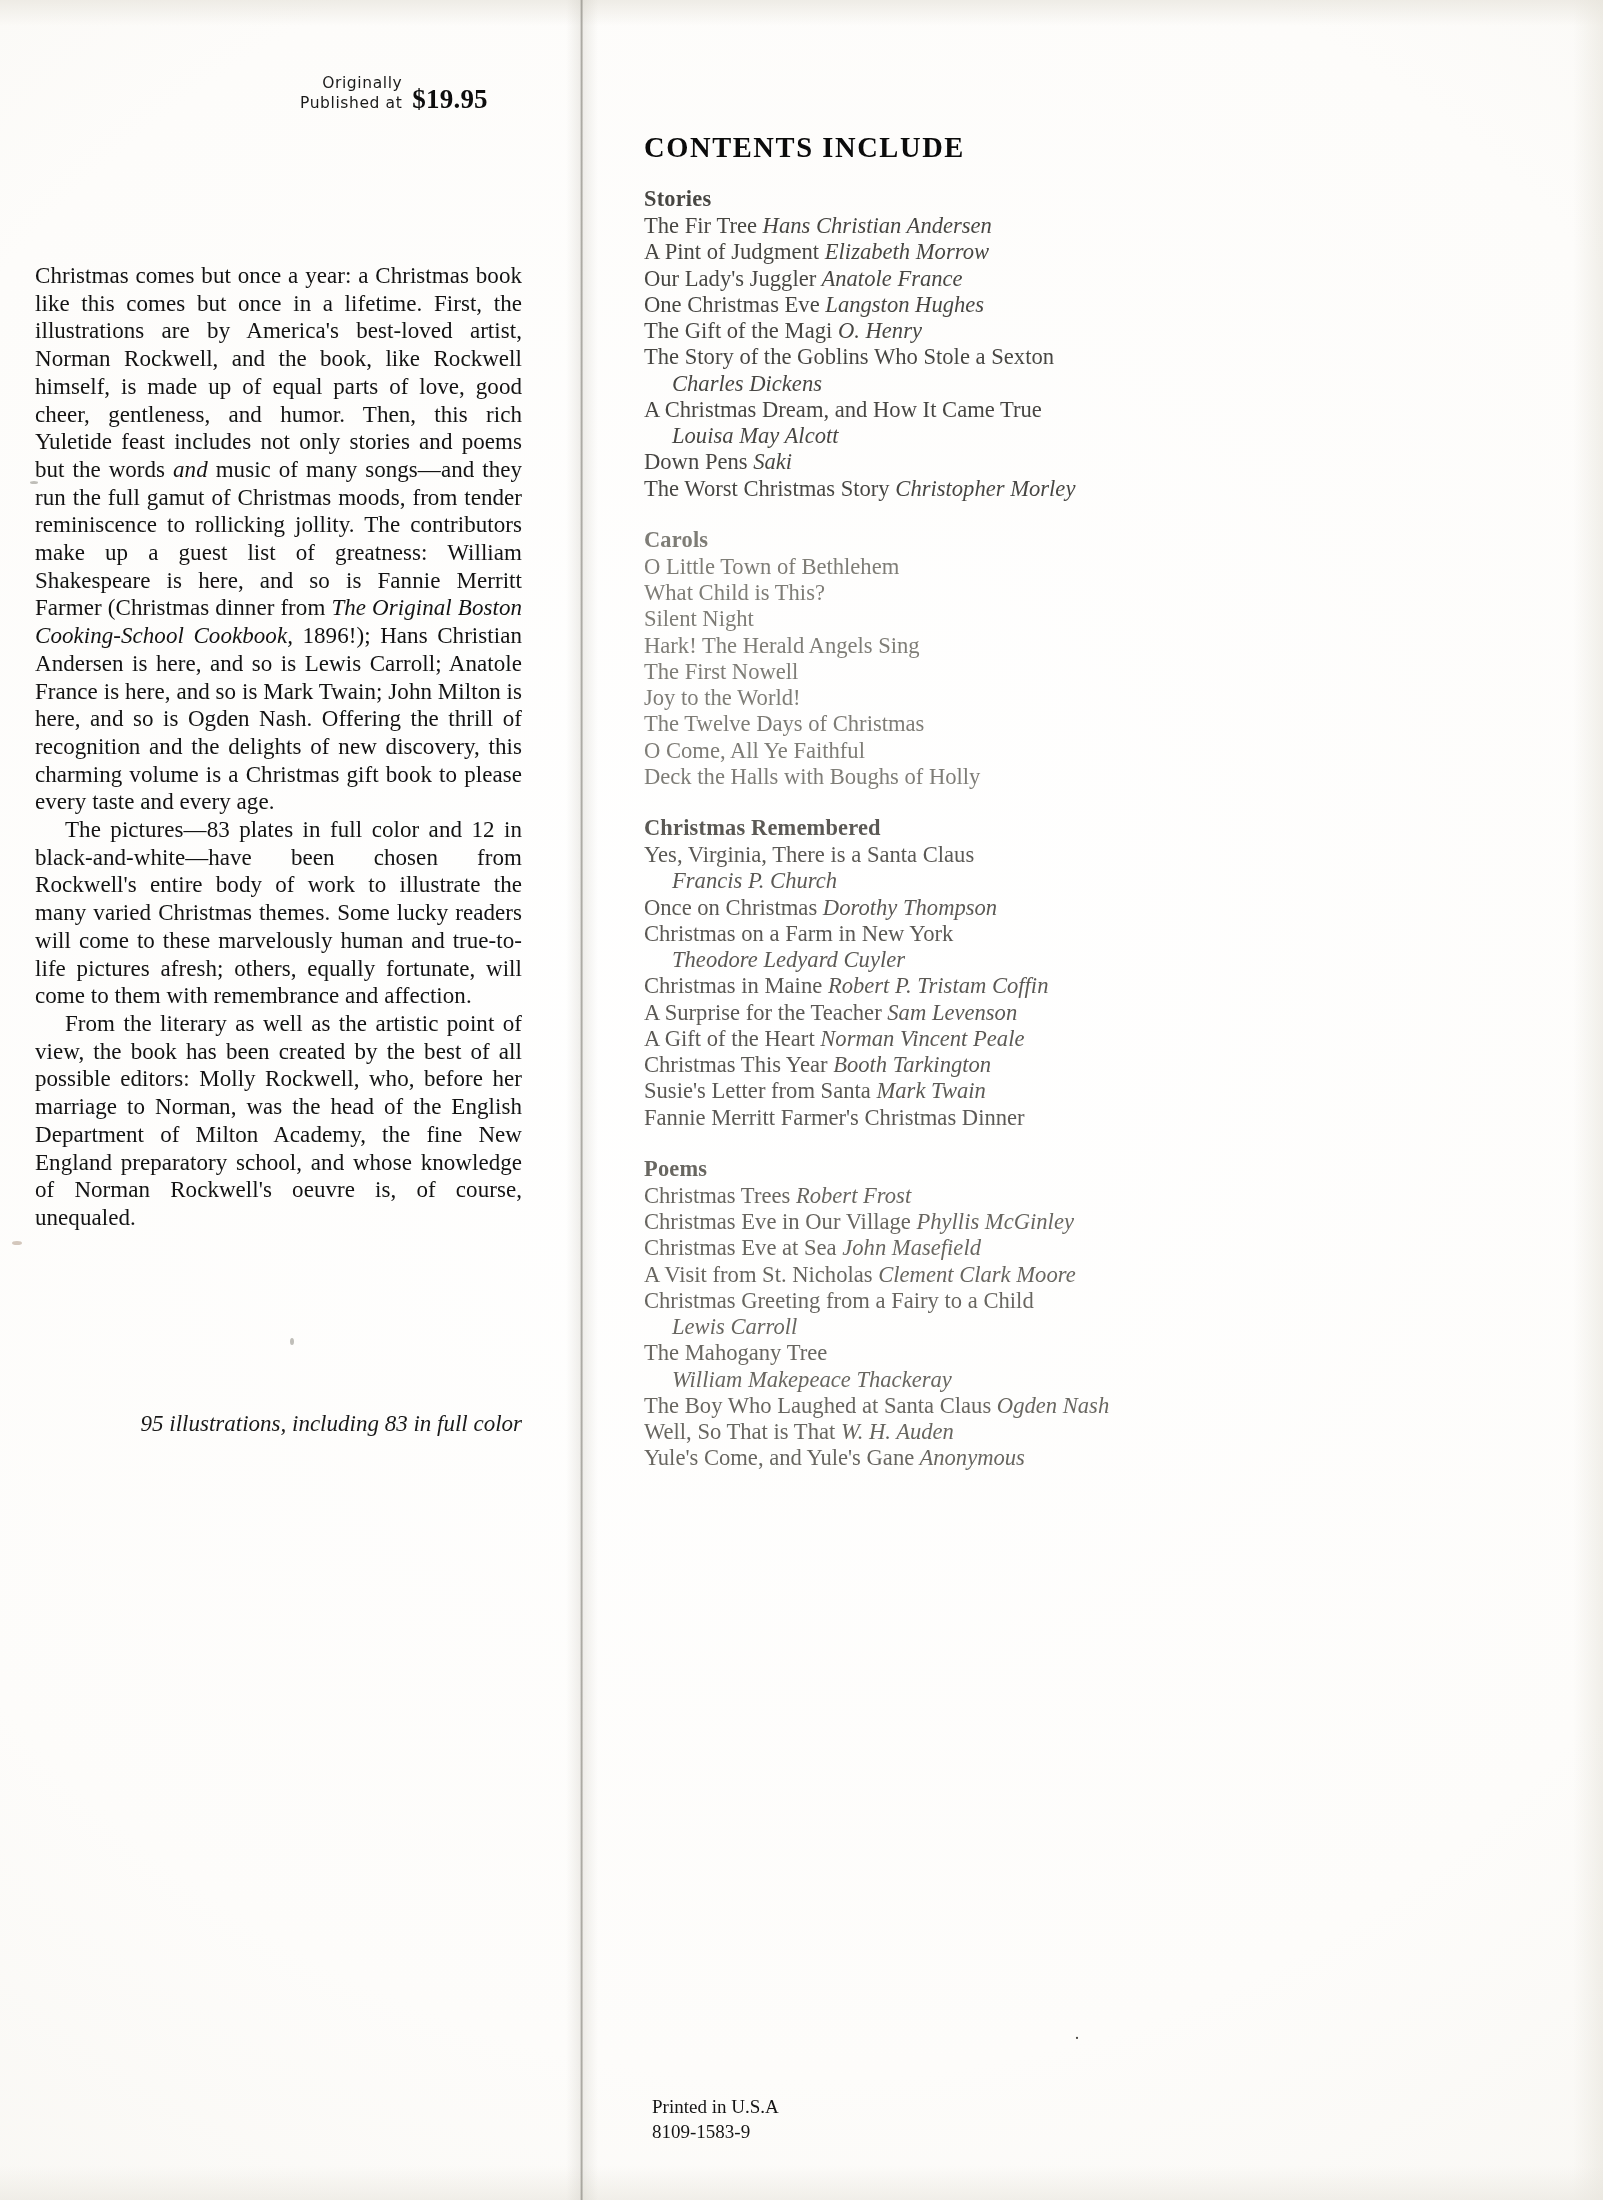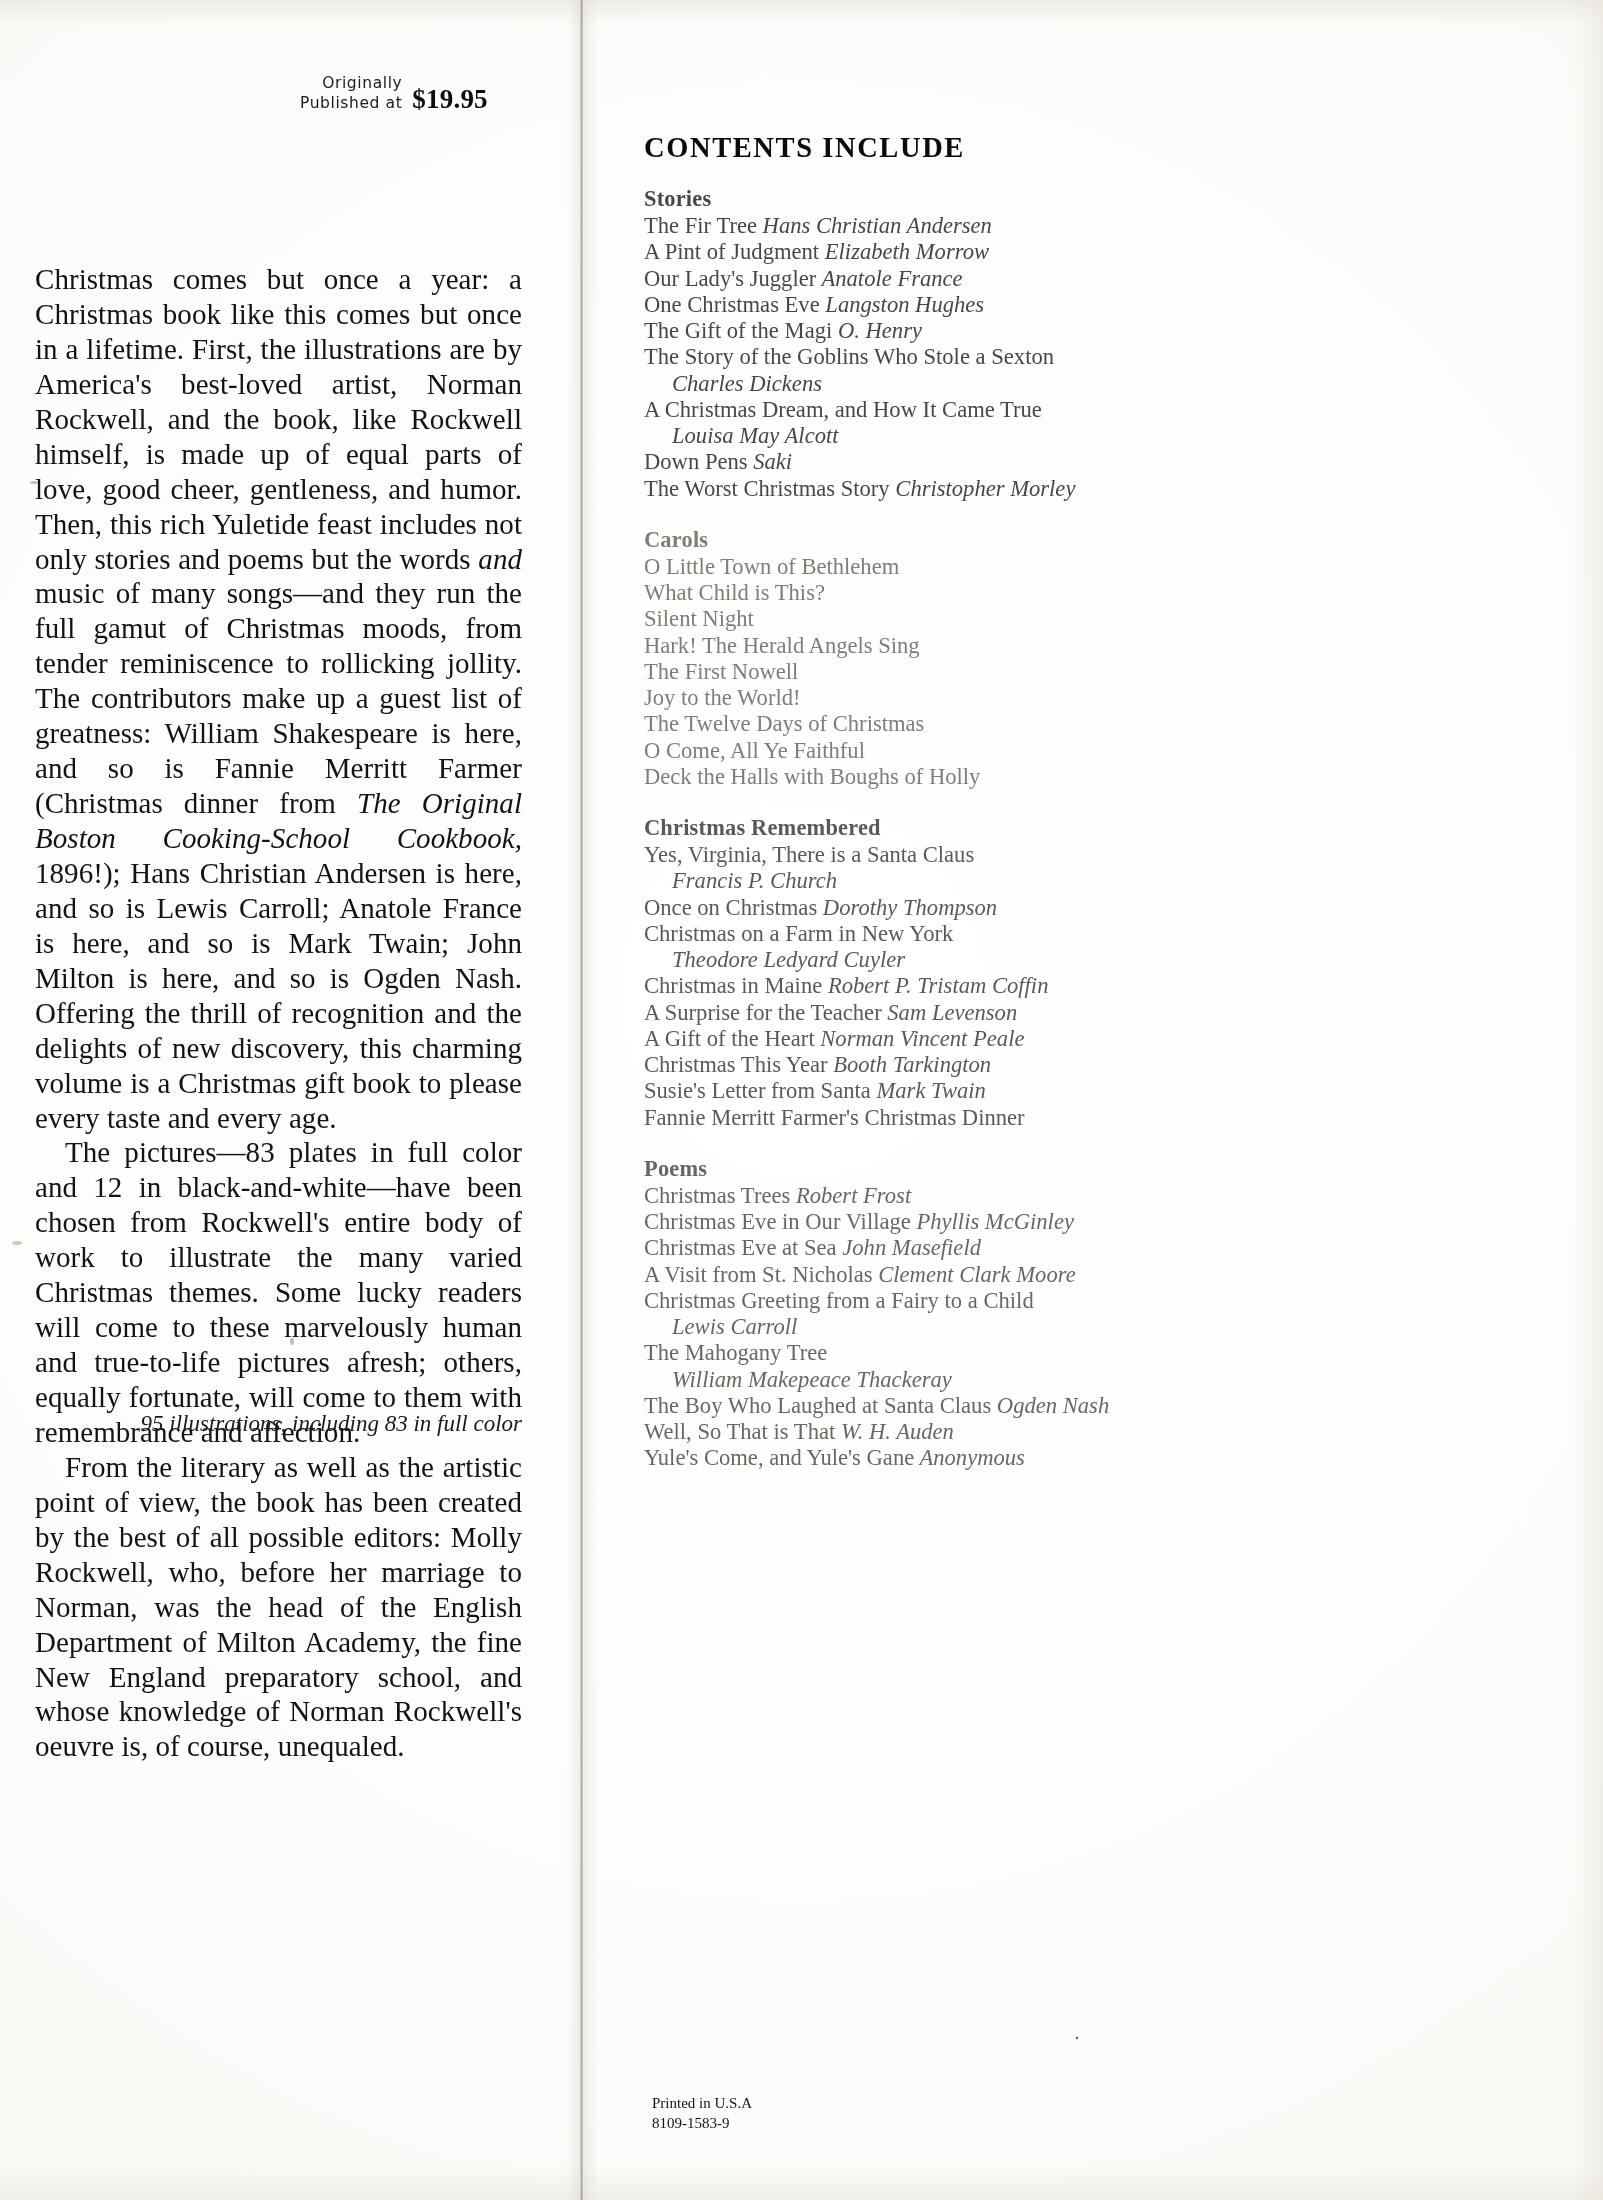--- a/index.html
+++ b/index.html
@@ -62,21 +62,21 @@
   .price-amount{
     font-family:"Liberation Serif", serif;
     font-weight:700;
     font-size:27px;
     letter-spacing:.2px;
     color:#0d0d0d;
     position:relative;top:2px;
   }
   .blurb{
     position:absolute;left:35px;top:246px;width:487px;
-    font-size:29px;
+    font-size:23px;
     line-height:1.205;
     text-align:justify;
     color:#131313;
     letter-spacing:.05px;
   }
   .blurb p{margin:0;}
   .blurb p.indent{text-indent:30px;}
   .blurb i{font-style:italic;}
   .illus-note{
     position:absolute;left:35px;top:1395px;width:487px;
@@ -120,21 +120,21 @@
   .cont{display:block;padding-left:28px;font-style:italic;}
 
   
   .fade-1{color:#3a3935;opacity:.93;}
   .fade-2{color:#585650;opacity:.9;filter:blur(.18px);}
   .fade-3{color:#6a6861;opacity:.86;filter:blur(.32px);}
   .fade-4{color:#4a4843;opacity:.9;filter:blur(.2px);}
 
   .print-info{
     position:absolute;left:72px;top:2094px;
-    font-size:15px;line-height:1.33;
+    font-size:19px;line-height:1.33;
     color:#141414;
   }
   .print-info div{white-space:nowrap;}
   .tiny-mark{
     position:absolute;left:494px;top:2028px;
     font-size:18px;color:#4a4843;
   }
 </style>
 </head>
 <body>

